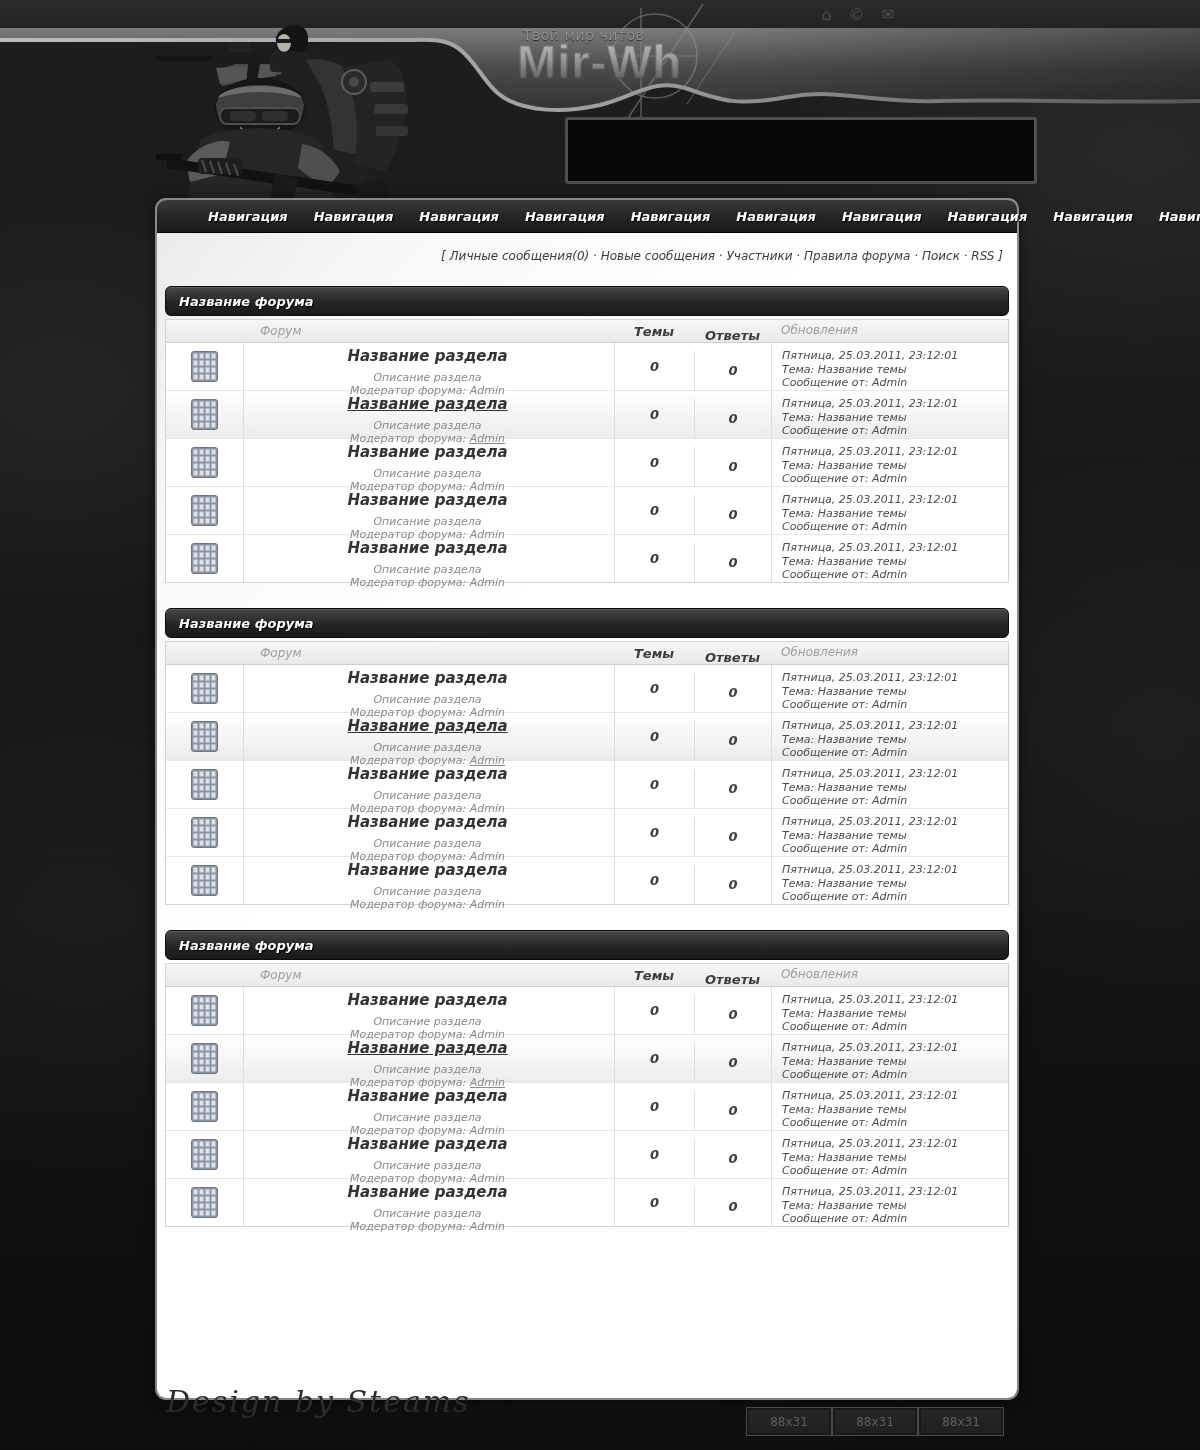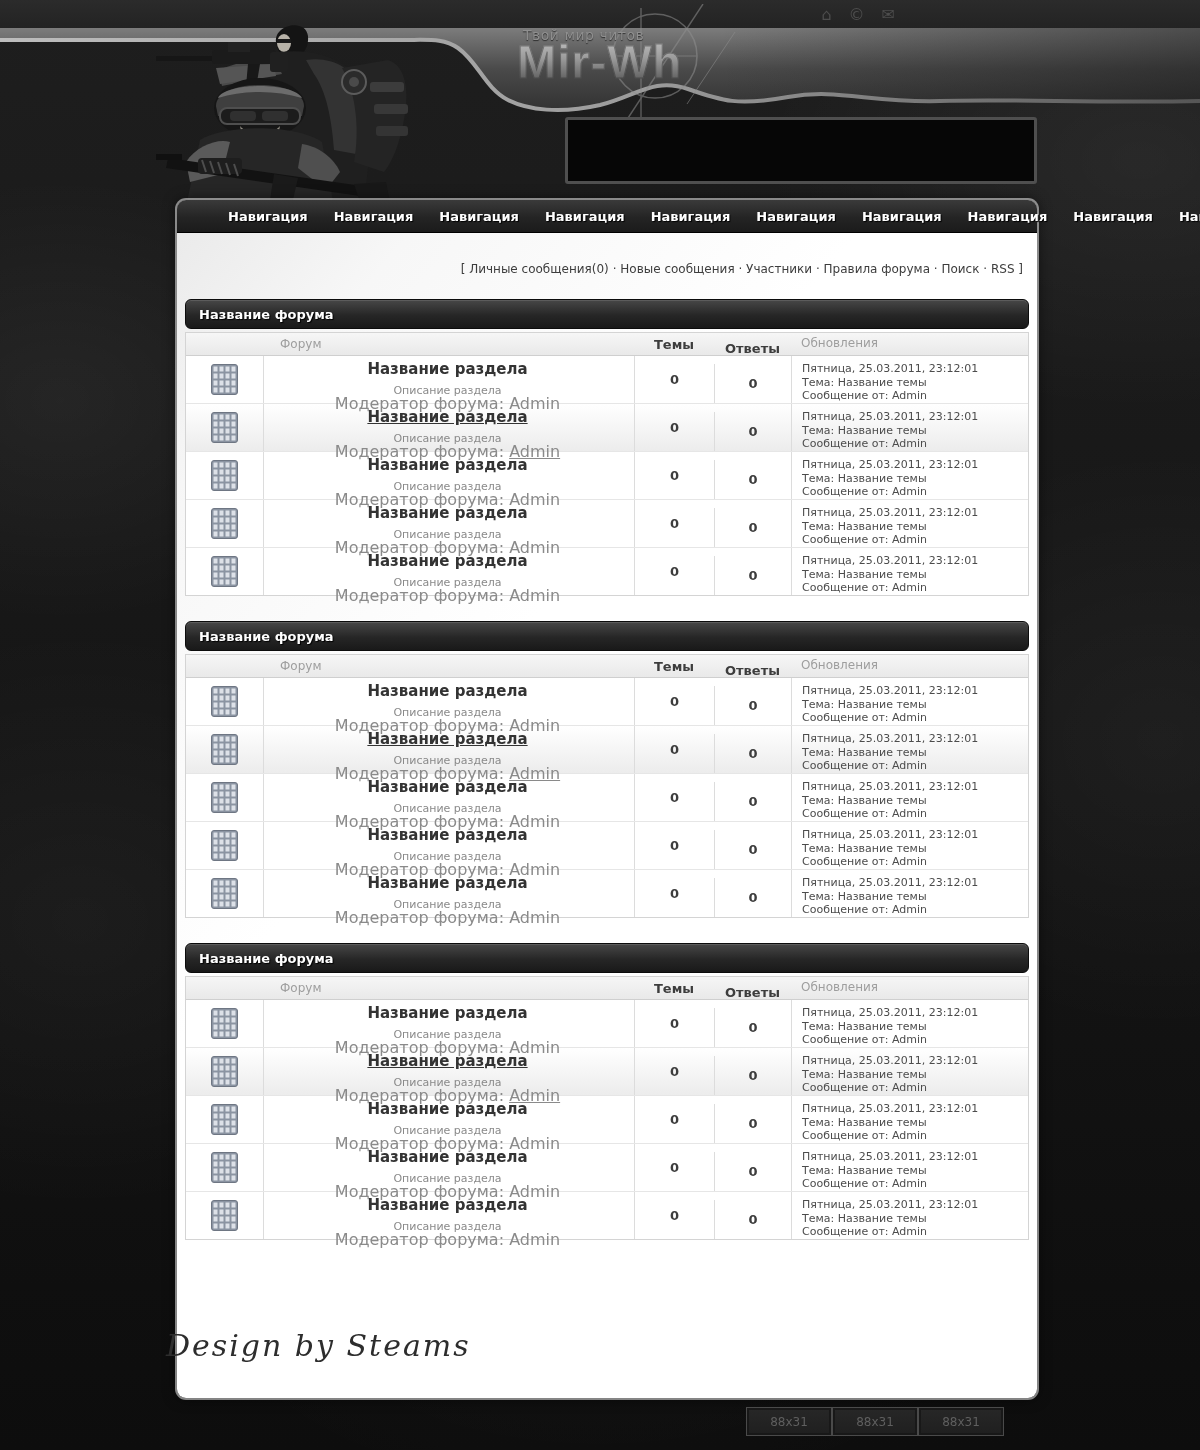--- a/index.html
+++ b/index.html
@@ -25,32 +25,32 @@
   .logo{position:absolute;left:517px;top:34px;font-size:47px;font-weight:bold;
     font-family:"Liberation Sans","DejaVu Sans",sans-serif;letter-spacing:1px;
     background:linear-gradient(#c9c9c9,#9a9a9a 45%,#5e5e5e 85%);
     -webkit-background-clip:text;background-clip:text;color:transparent;
     -webkit-text-stroke:1px rgba(40,40,40,.45);}
   .crosshair{position:absolute;left:575px;top:4px;opacity:.55;}
   .soldiers{position:absolute;left:156px;top:12px;}
   .header-banner{position:absolute;left:565px;top:117px;width:466px;height:61px;
     background:#060606;border:3px solid #4f4f4f;border-radius:3px;cursor:pointer;}
   
-  .content{position:absolute;left:177px;top:200px;width:860px;height:1198px;
+  .content{position:absolute;left:157px;top:200px;width:860px;height:1198px;
     background:linear-gradient(130deg,#e9e9e9 0%,#f7f7f7 14%,#ffffff 38%);
     border-radius:9px;
-    box-shadow:0 0 0 2px rgba(255,255,255,.5), 0 0 14px rgba(0,0,0,.65);}
+    box-shadow:0 0 0 2px rgba(255,255,255,.5), 0 0 14px rgba(0,0,0,.65);font-style:italic;}
   .navbar{height:33px;border-radius:9px 9px 0 0;display:flex;align-items:center;
     padding-left:38px;box-sizing:border-box;
     background:linear-gradient(#3a3a3a,#242424 55%,#1b1b1b);
     border-bottom:1px solid #000;}
   .nav-item{color:#fff;font-size:13px;font-weight:bold;padding:0 13px;
     text-shadow:1px 1px 1px #000;cursor:pointer;white-space:nowrap;}
   .nav-sep{width:1px;height:16px;background:#6a6a6a;box-shadow:1px 0 0 #101010;}
-  .quicklinks{margin:29px 14px 0 0;text-align:right;font-size:12px;color:#3d3d3d;height:16px;}
+  .quicklinks{margin:16px 14px 0 0;text-align:right;font-size:12px;color:#3d3d3d;height:16px;}
   .ql-item{cursor:pointer;}
   .ql-sep,.ql-br{color:#3d3d3d;}
   .sections{padding:0 8px;}
   .fsection{margin-top:25px;}
   .fsection:first-child{margin-top:21px;}
   .sec-header{height:30px;line-height:30px;border-radius:6px;padding-left:13px;
     background:linear-gradient(#474747,#262626 55%,#191919);
     border:1px solid #0c0c0c;box-sizing:border-box;
     box-shadow:inset 0 1px 0 rgba(255,255,255,.12);
     color:#fff;font-size:13px;font-weight:bold;text-shadow:1px 1px 1px #000;}
@@ -72,25 +72,25 @@
   .r-c{width:77px;margin-top:8px;}
   .num{display:flex;align-items:center;justify-content:center;
     font-size:13px;font-weight:bold;color:#3d3d3d;}
   .upd-c{flex:1;padding:6px 4px 0 10px;font-size:11px;color:#4c4c4c;line-height:13.5px;}
   .th{padding-top:0;display:flex;align-items:center;height:22px;border-left:none!important;}
   .thead .forum-c{padding-left:17px;}
   .thead .t-c,.thead .r-c{justify-content:center;}
   .thead .upd-c{padding-top:0;font-size:12px;color:#9e9e9e;}
   .row-title{display:block;font-size:15px;font-weight:bold;color:#333;line-height:15px;cursor:pointer;}
   .row-desc{font-size:11px;color:#8a8a8a;line-height:13px;margin-top:7px;}
-  .row-mod{font-size:16px;color:#8a8a8a;line-height:13px;}
+  .row-mod{font-size:11px;color:#8a8a8a;line-height:13px;}
   .mod-name{cursor:pointer;color:#8a8a8a;}
   .upd-link{cursor:pointer;}
   
-  .credit{position:absolute;left:166px;top:1328px;width:420px;
+  .credit{position:absolute;left:166px;top:1384px;width:420px;
     font-family:"DejaVu Serif","Liberation Serif",serif;font-style:italic;
     font-size:30px;letter-spacing:2px;color:#2d2d2d;}
   .banners88{position:absolute;left:746px;top:1407px;display:flex;gap:0;}
   .banner88{width:84px;height:27px;background:linear-gradient(#272727,#1f1f1f);
     border:1px solid #4a4a4a;box-shadow:inset 0 0 0 2px #181818;
     display:flex;align-items:center;justify-content:center;
     font-size:12px;color:#5f5f5f;cursor:pointer;}
 </style>
 </head>
 <body>

